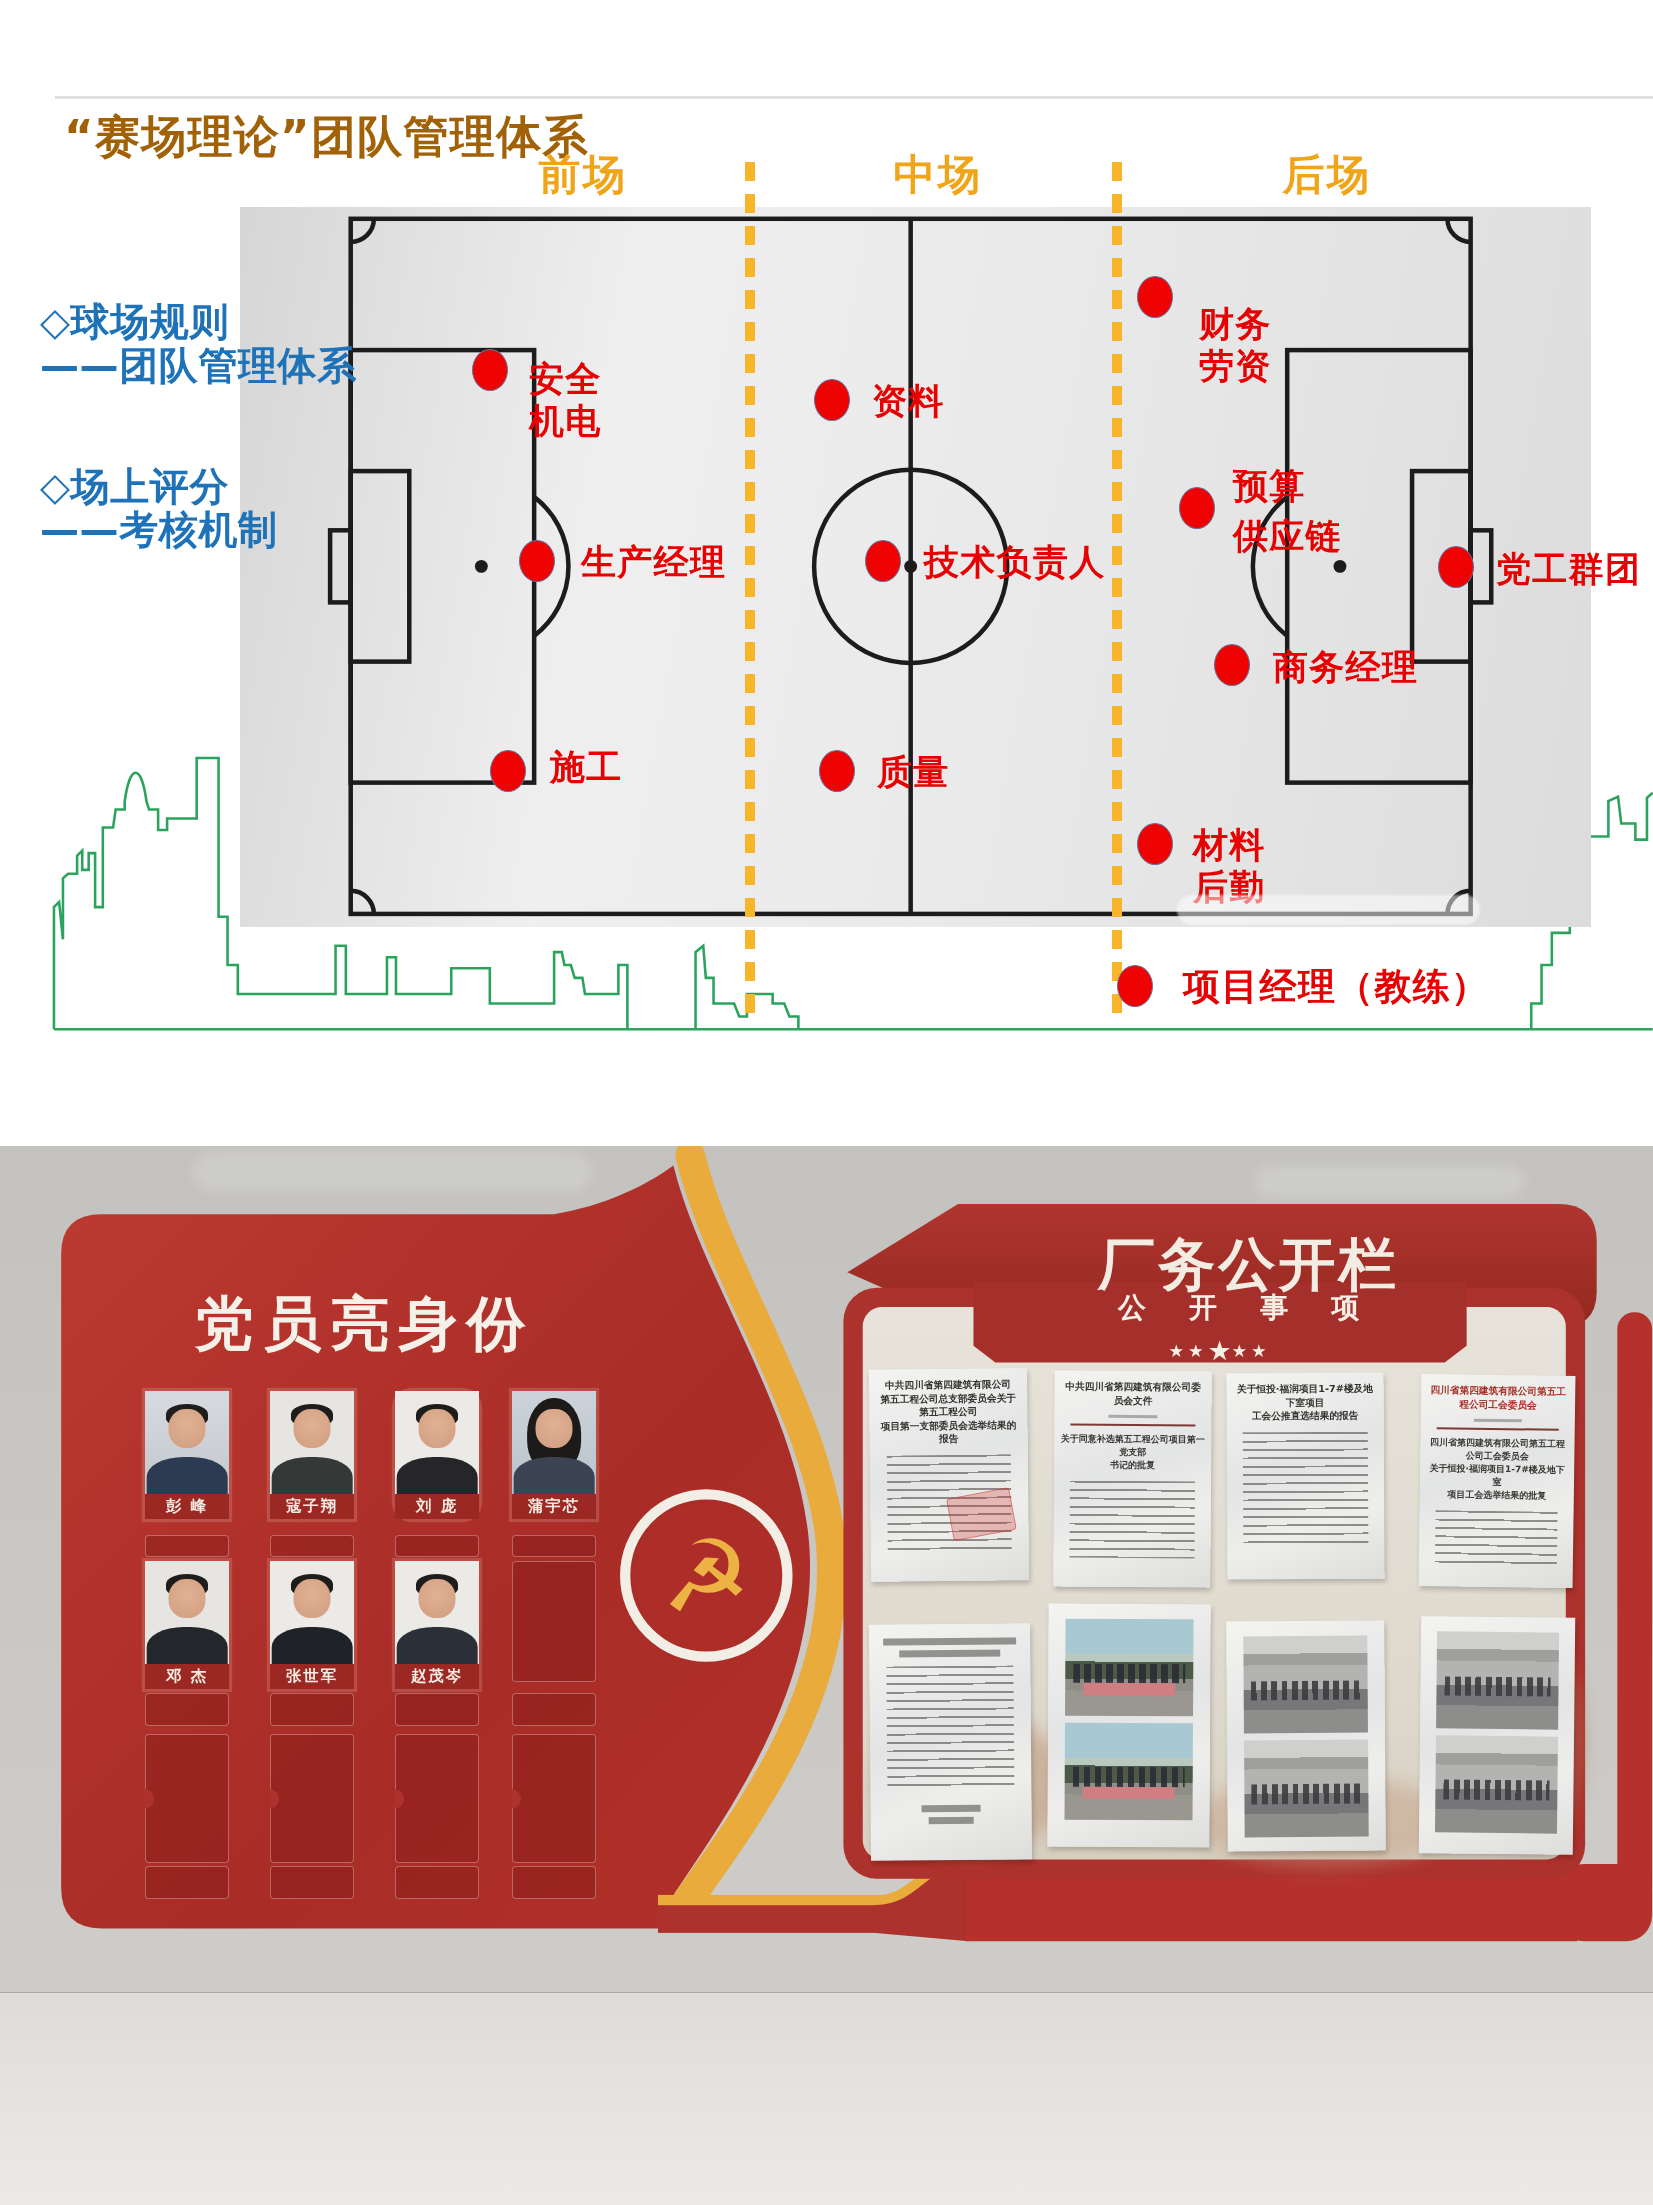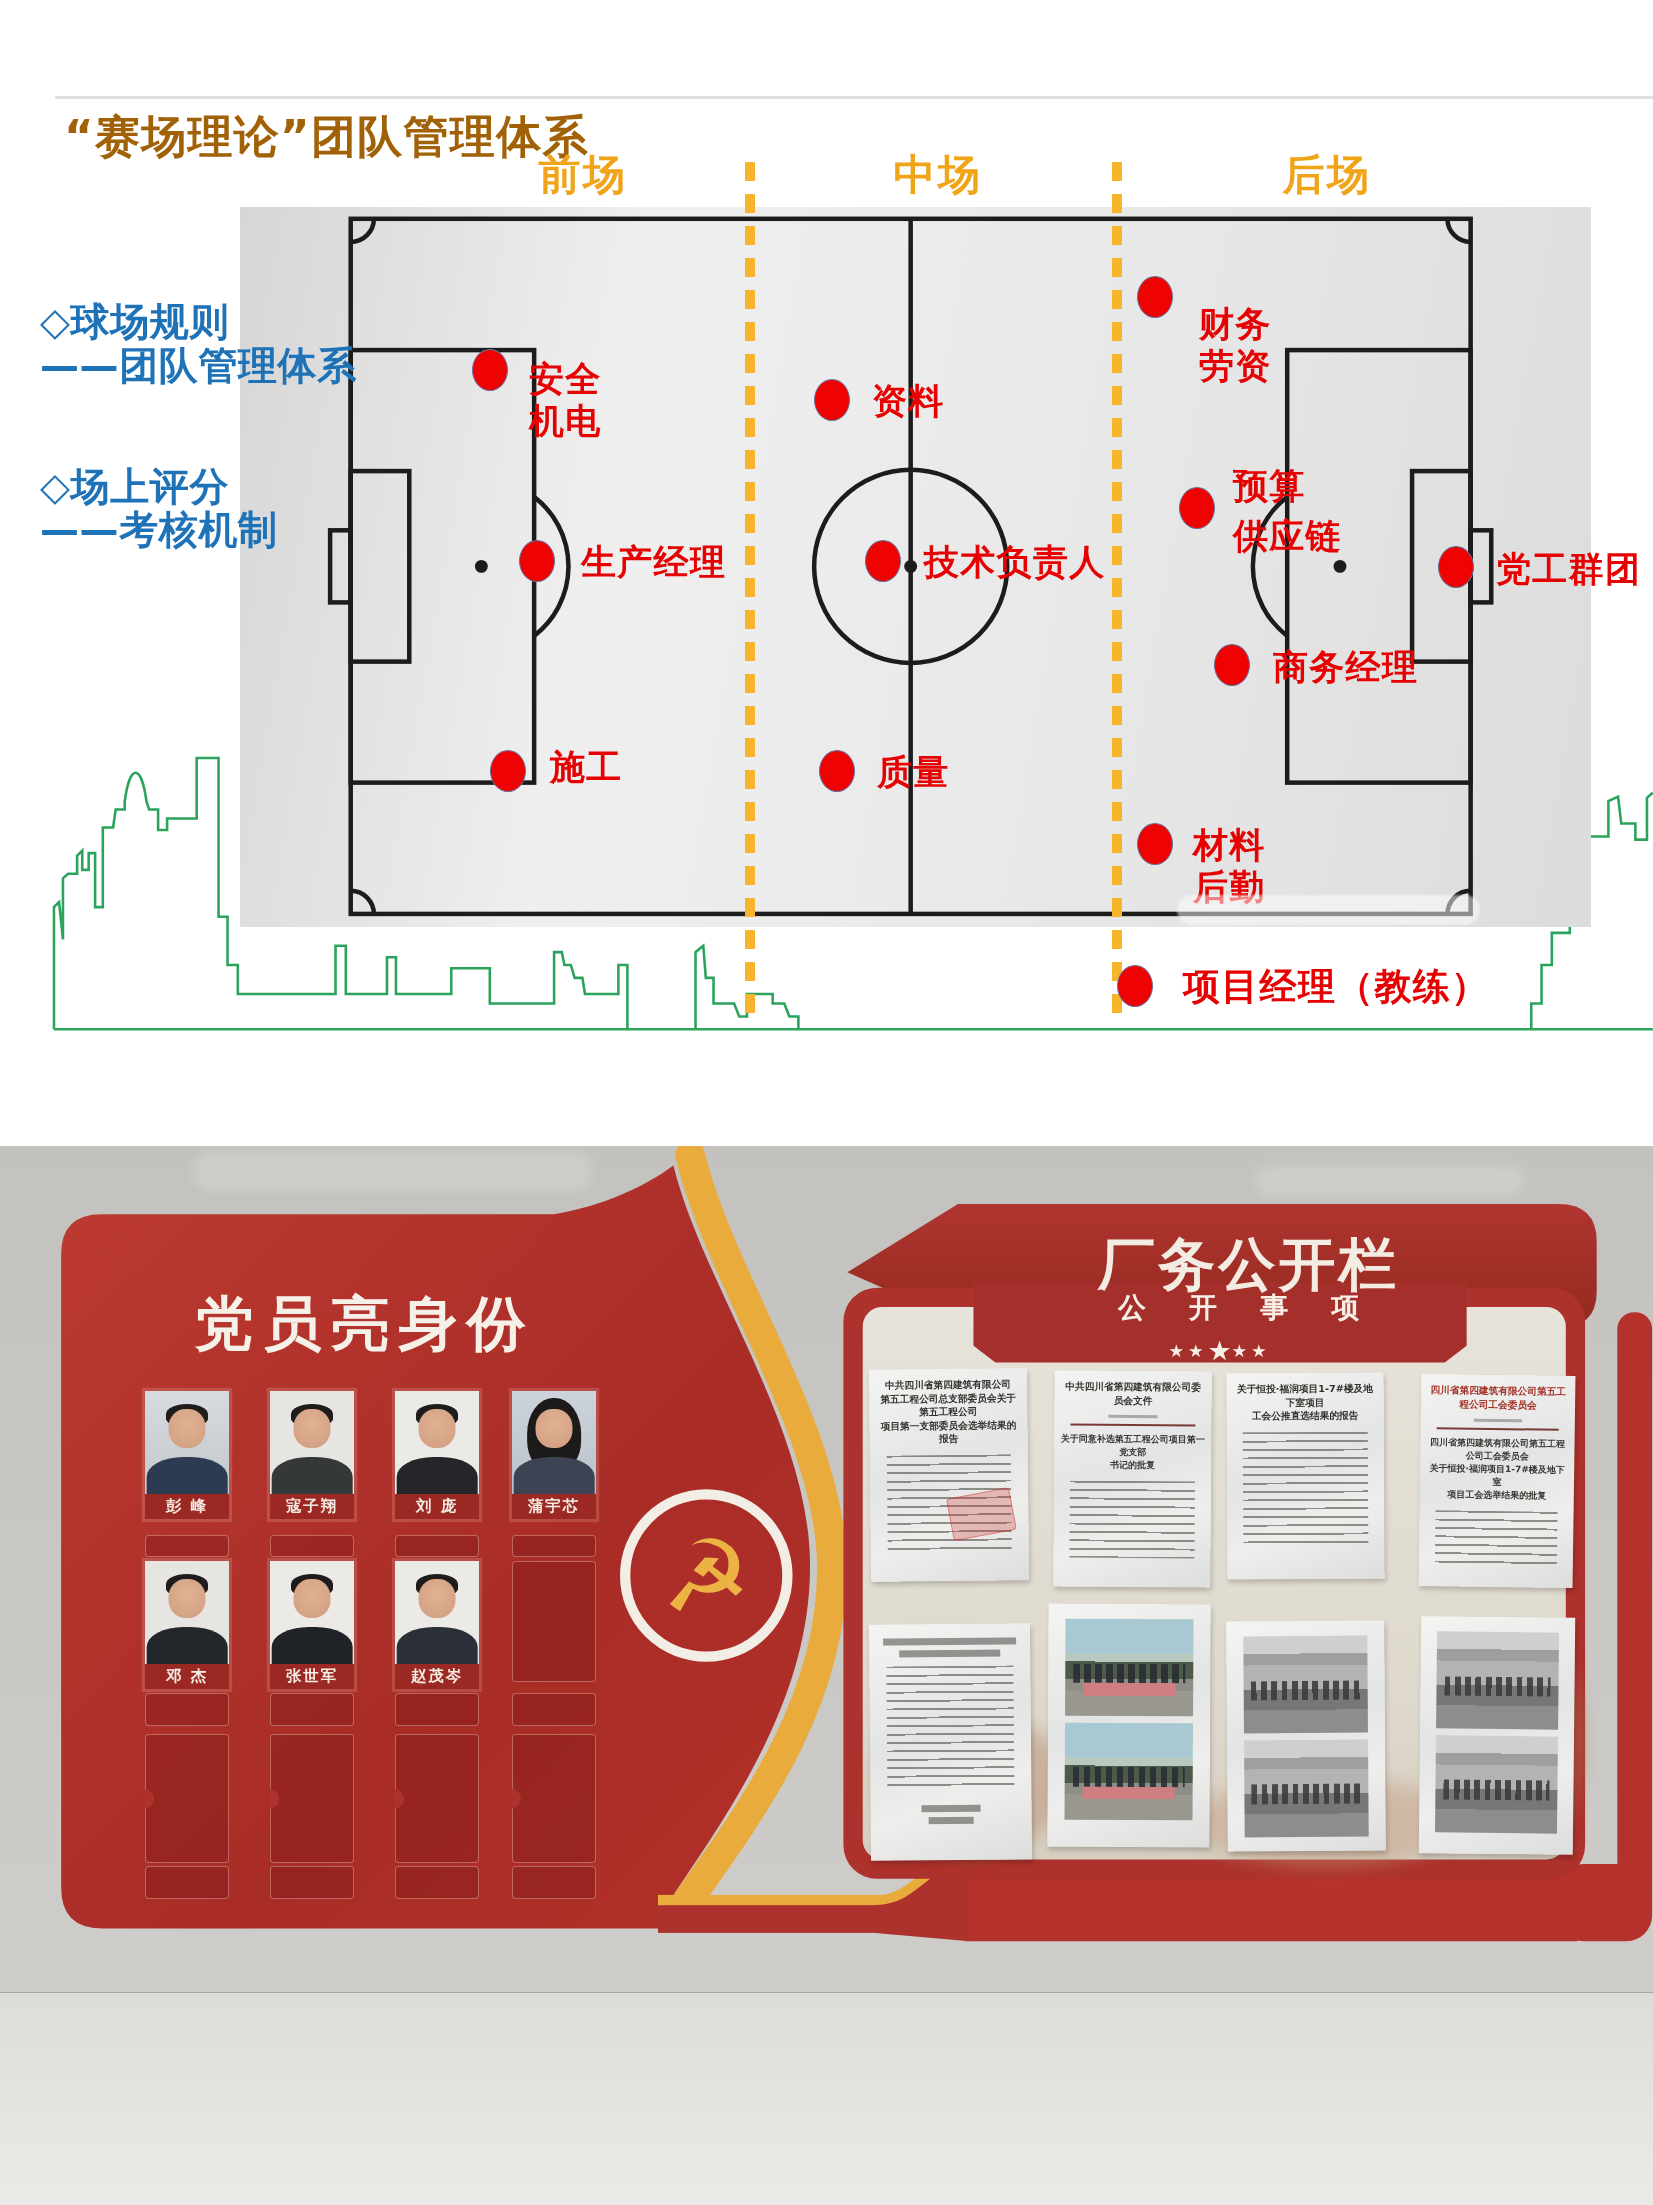--- a/index.html
+++ b/index.html
@@ -278,21 +278,21 @@
       </div>
     <div class="abs card" style="left:270px;top:245px;">
       <div class="photo">
           <div class="ph-bg b2"></div>
           <div class="cap"></div>
           <div class="face"></div>
           <div class="torso t2"></div>
         </div>
       <div class="nameplate">寇子翔</div>
       </div>
-    <div class="abs card" style="left:395px;top:245px;">
+    <div class="abs card" style="left:395px;top:245px;border-radius:17px;">
       <div class="photo">
           <div class="ph-bg b3"></div>
           <div class="cap"></div>
           <div class="face"></div>
           <div class="torso t3"></div>
         </div>
       <div class="nameplate">刘 庞</div>
       </div>
     <div class="abs card" style="left:512px;top:245px;">
       <div class="photo">

